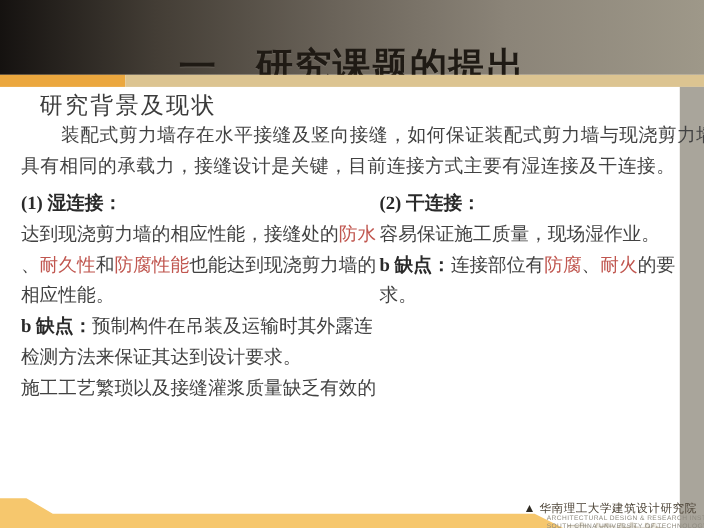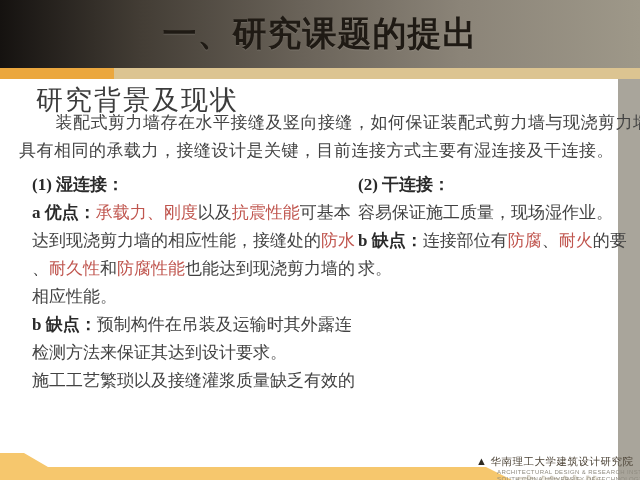--- a/index.html
+++ b/index.html
@@ -9,30 +9,31 @@
   }
   
   .header{
     position:absolute;top:0;left:0;width:640px;height:68px;
     background:linear-gradient(90deg,#151210 0%,#433d35 22%,#6b645a 48%,#8b8478 72%,#9e9889 100%);
   }
   .title{
     width:100%;line-height:68px;text-align:center;
     font-size:34px;font-weight:bold;color:#1f1a14;letter-spacing:1px;
     text-shadow:0 1px 1px rgba(255,255,255,0.12);
+    margin-top:28px;
   }
   .band-orange{position:absolute;top:68px;left:0;width:114px;height:11px;background:#EBA73E;}
   .band-tan{position:absolute;top:68px;left:114px;width:526px;height:11px;background:#DCC491;}
   .right-strip{position:absolute;top:79px;left:618px;width:22px;height:401px;background:#A9A59B;}
   
-  .section-heading{position:absolute;top:82px;left:36px;font-size:27px;color:#3c3c3c;letter-spacing:2px;}
+  .section-heading{position:absolute;top:82px;left:36px;font-size:21px;color:#3c3c3c;letter-spacing:2px;}
   .tline{height:28px;line-height:28px;white-space:nowrap;}
   .intro{position:absolute;top:109px;left:19px;width:598px;font-size:17px;color:#424242;letter-spacing:0.5px;}
   .intro .tline:first-child{text-indent:2.15em;}
-  .col{position:absolute;top:171px;font-size:17px;color:#424242;margin-left:13px;}
+  .col{position:absolute;top:171px;font-size:17px;color:#424242;}
   .col-left{left:19px;width:322px;}
   .col-right{left:345px;width:272px;}
   .bold{font-weight:bold;color:#2a2a2a;}
   .red{color:#C0564F;}
   
   .bottom-band{position:absolute;left:0;top:450px;width:640px;height:30px;}
   
   .watermark{
     position:absolute;left:497px;top:437px;font-size:21px;font-weight:bold;white-space:nowrap;
     color:#efece3;text-shadow:1px 1px 0 #b0a897,-1px -1px 0 #c8c1b2,0 0 2px #a79e8d;
@@ -69,21 +70,20 @@
 
   <div class="section-heading">研究背景及现状</div>
 
   <div class="intro">
       <div class="tline"><span>装配式剪力墙存在水平接缝及竖向接缝，如何保证装配式剪力墙与现浇剪力墙</span></div>
       <div class="tline"><span>具有相同的承载力，接缝设计是关键，目前连接方式主要有湿连接及干连接。</span></div>
     </div>
 
   <div class="col col-left">
       <div class="tline"><span class="bold">(1) 湿连接：</span></div>
-      <div class="tline"><span class="bold">a 优点：</span><span class="red">承载力、刚度</span><span>以及</span><span class="red">抗震性能</span><span>可基本</span></div>
       <div class="tline"><span>达到现浇剪力墙的相应性能，接缝处的</span><span class="red">防水</span></div>
       <div class="tline"><span>、</span><span class="red">耐久性</span><span>和</span><span class="red">防腐性能</span><span>也能达到现浇剪力墙的</span></div>
       <div class="tline"><span>相应性能。</span></div>
       <div class="tline"><span class="bold">b 缺点：</span><span>预制构件在吊装及运输时其外露连</span></div>
       <div class="tline"><span>检测方法来保证其达到设计要求。</span></div>
       <div class="tline"><span>施工工艺繁琐以及接缝灌浆质量缺乏有效的</span></div>
     </div>
   <div class="col col-right">
       <div class="tline"><span class="bold">(2) 干连接：</span></div>
       <div class="tline"><span>容易保证施工质量，现场湿作业。</span></div>

